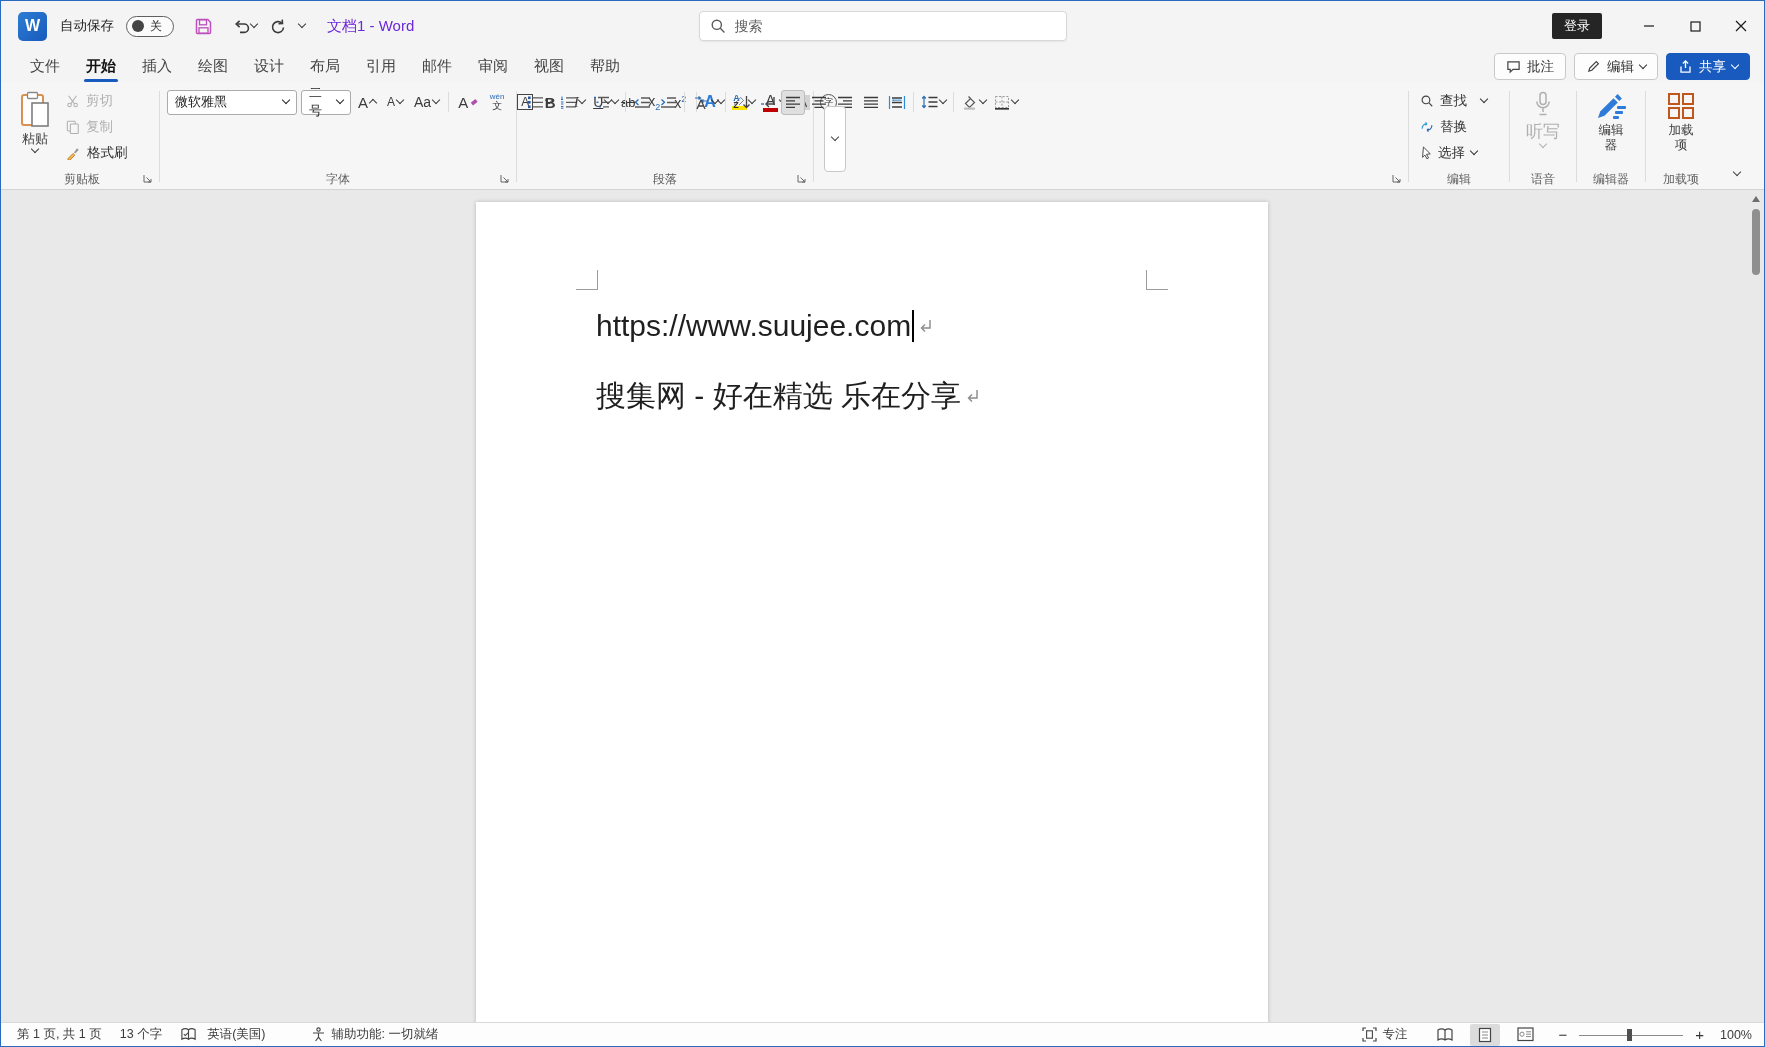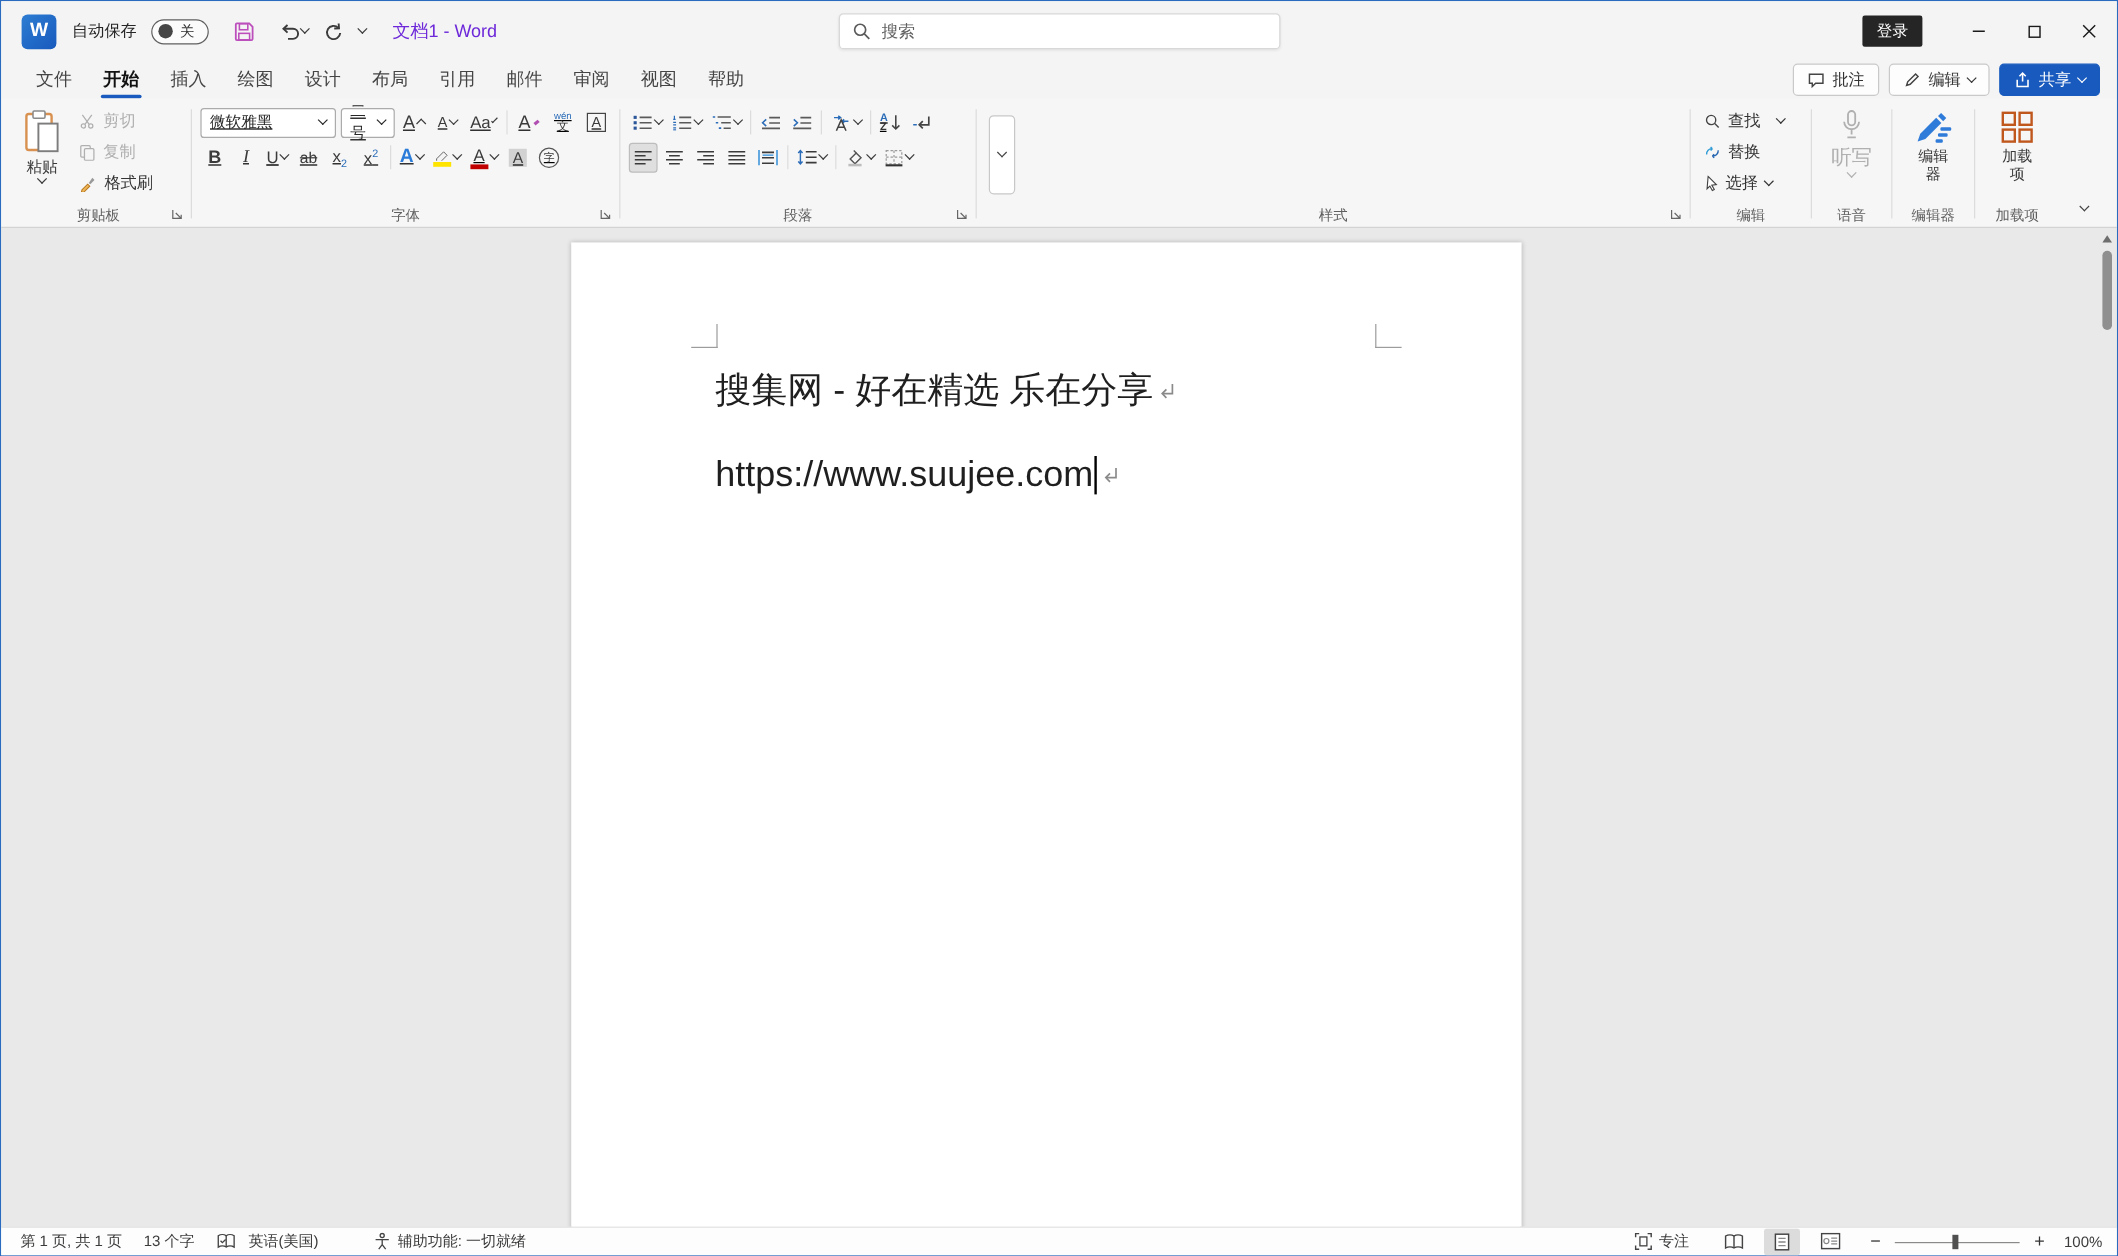--- a/index.html
+++ b/index.html
@@ -33,21 +33,21 @@
   .pillbtn { height:27px; border:1px solid #c9c9c9; background:#fdfdfd; border-radius:4px; display:flex; align-items:center; gap:6px; padding:0 11px; font-size:13.5px; color:#333; }
   .pillbtn.share { background:#185abd; border-color:#185abd; color:#fff; }
 
   
   .ribbon { height:108px; background:#f6f6f6; border-bottom:1px solid #d3d3d3; display:flex; padding:4px 6px 0 6px; position:relative; flex:0 0 auto; }
   .group { display:flex; flex-direction:column; position:relative; padding:2px 5px 0 5px; }
   .group-content { flex:1; display:flex; align-items:flex-start; }
   .group-label { height:20px; font-size:12px; color:#5f5f5f; display:flex; align-items:center; justify-content:center; }
   .launcher { position:absolute; right:3px; bottom:4px; width:12px; height:12px; }
   .vdiv { width:1px; background:#dcdcdc; margin:5px 2px 7px 2px; }
-  .rows { display:flex; flex-direction:column; gap:1px;text-decoration:underline; }
+  .rows { display:flex; flex-direction:row; gap:1px; }
   .row { display:flex; align-items:center; height:28px; }
   .sbtn { display:flex; align-items:center; justify-content:center; min-width:24px; height:25px; padding:0 3px; border-radius:3px; color:#3b3b3b; font-size:13px; gap:2px; }
   .sbtn.sel { background:#dfdfdf; border:1px solid #bdbdbd; }
   .grayed { color:#b0b0b0 !important; }
   .combo { display:flex; align-items:center; background:#fff; border:1px solid #ababab; border-radius:3px; height:25px; padding:0 7px; font-size:13px; color:#262626; gap:6px; }
   .bigbtn { display:flex; flex-direction:column; align-items:center; justify-content:flex-start; padding:3px 8px; border-radius:3px; color:#3b3b3b; font-size:13px; gap:2px; }
   .menurow { display:flex; align-items:center; gap:6px; height:25px; padding:0 4px; border-radius:3px; font-size:13.5px; color:#333; }
   .glyph-b { font-weight:700; font-size:15px; }
   .glyph-i { font-style:italic; font-family:"Liberation Serif","DejaVu Serif",serif; font-size:15px; }
   .glyph-u { text-decoration:underline; font-size:14px; }
@@ -514,21 +514,20 @@
     </div>
 
     <div class="vdiv"></div>
 
     <div class="group" style="width:590px">
       <div class="group-content" style="align-items:center">
         <div class="styles-more">
             <span class="chev"></span>
           </div>
       </div>
-      <div class="group-label">样式</div>
       <span class="launcher">
         <svg width="11" height="11" viewBox="0 0 11 11">
             <path d="M2 2v7h7" fill="none" stroke="#666" stroke-width="1"></path>
             <path d="M4.5 4.5L9 9M9 6v3H6" fill="none" stroke="#666" stroke-width="1"></path>
           </svg>
       </span>
     </div>
 
     <div class="vdiv"></div>
 
@@ -617,38 +616,38 @@
         <span class="chev"></span>
       </div>
   </div>
 
   <div class="docarea">
     <div class="page">
       <div class="cropmark tl"></div>
       <div class="cropmark tr"></div>
       <div class="doctext">
         <div class="docline">
-          <span>搜集网 - 好在精选 乐在分享</span>
-          <span class="pmark">
-            <svg width="15" height="16" viewBox="0 0 15 16">
-                <path d="M12 2v8H4" fill="none" stroke="#8a8a8a" stroke-width="1.4"></path>
-                <path d="M7 6.5L3.5 10 7 13.5" fill="none" stroke="#8a8a8a" stroke-width="1.4"></path>
-              </svg>
-          </span>
-        </div>
-        <div class="docline">
           <span>https://www.suujee.com</span>
           <span class="caret"></span>
           <span class="pmark">
             <svg width="15" height="16" viewBox="0 0 15 16">
                 <path d="M12 2v8H4" fill="none" stroke="#8a8a8a" stroke-width="1.4"></path>
                 <path d="M7 6.5L3.5 10 7 13.5" fill="none" stroke="#8a8a8a" stroke-width="1.4"></path>
               </svg>
           </span>
         </div>
+        <div class="docline">
+          <span>搜集网 - 好在精选 乐在分享</span>
+          <span class="pmark">
+            <svg width="15" height="16" viewBox="0 0 15 16">
+                <path d="M12 2v8H4" fill="none" stroke="#8a8a8a" stroke-width="1.4"></path>
+                <path d="M7 6.5L3.5 10 7 13.5" fill="none" stroke="#8a8a8a" stroke-width="1.4"></path>
+              </svg>
+          </span>
+        </div>
       </div>
     </div>
     <div class="vscroll">
       <div class="up"></div>
       <div class="thumb"></div>
     </div>
   </div>
 
   <div class="statusbar">
     <div class="sb-item" style="padding-left:4px">

